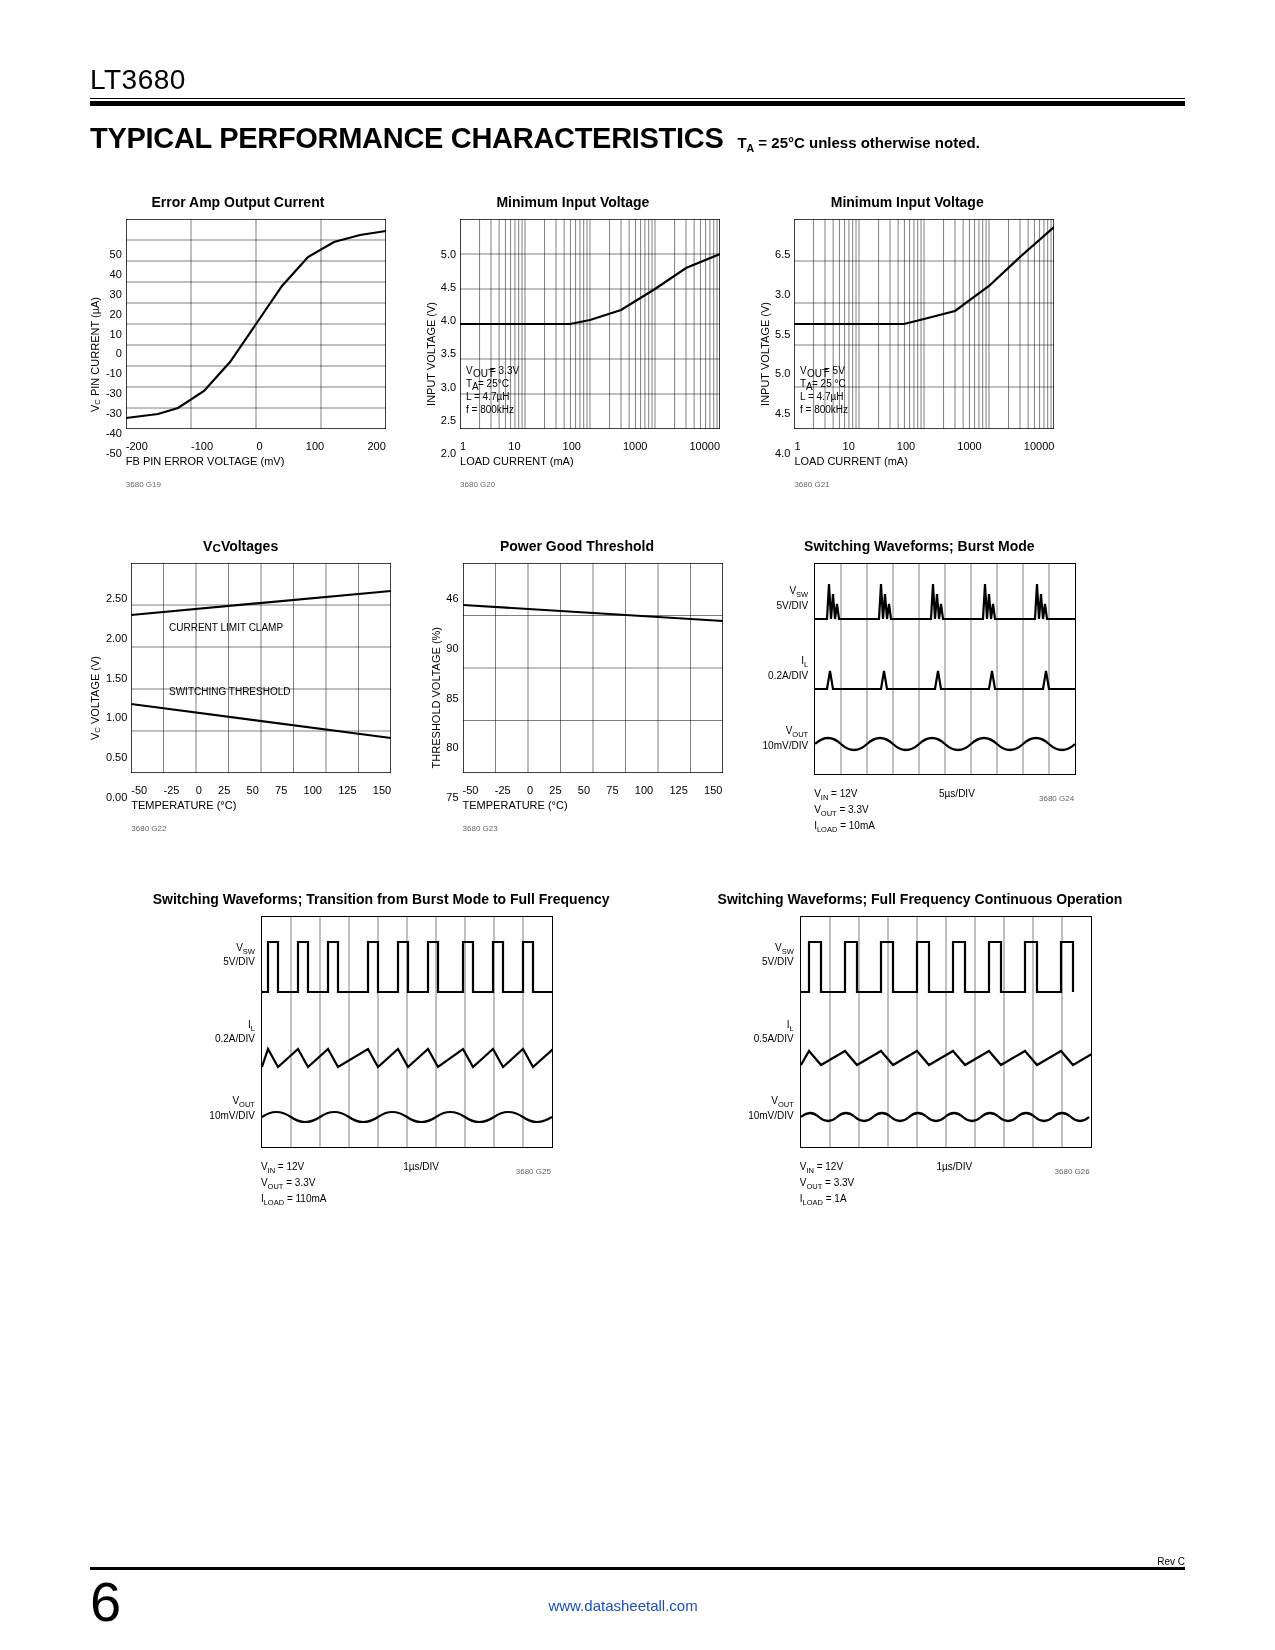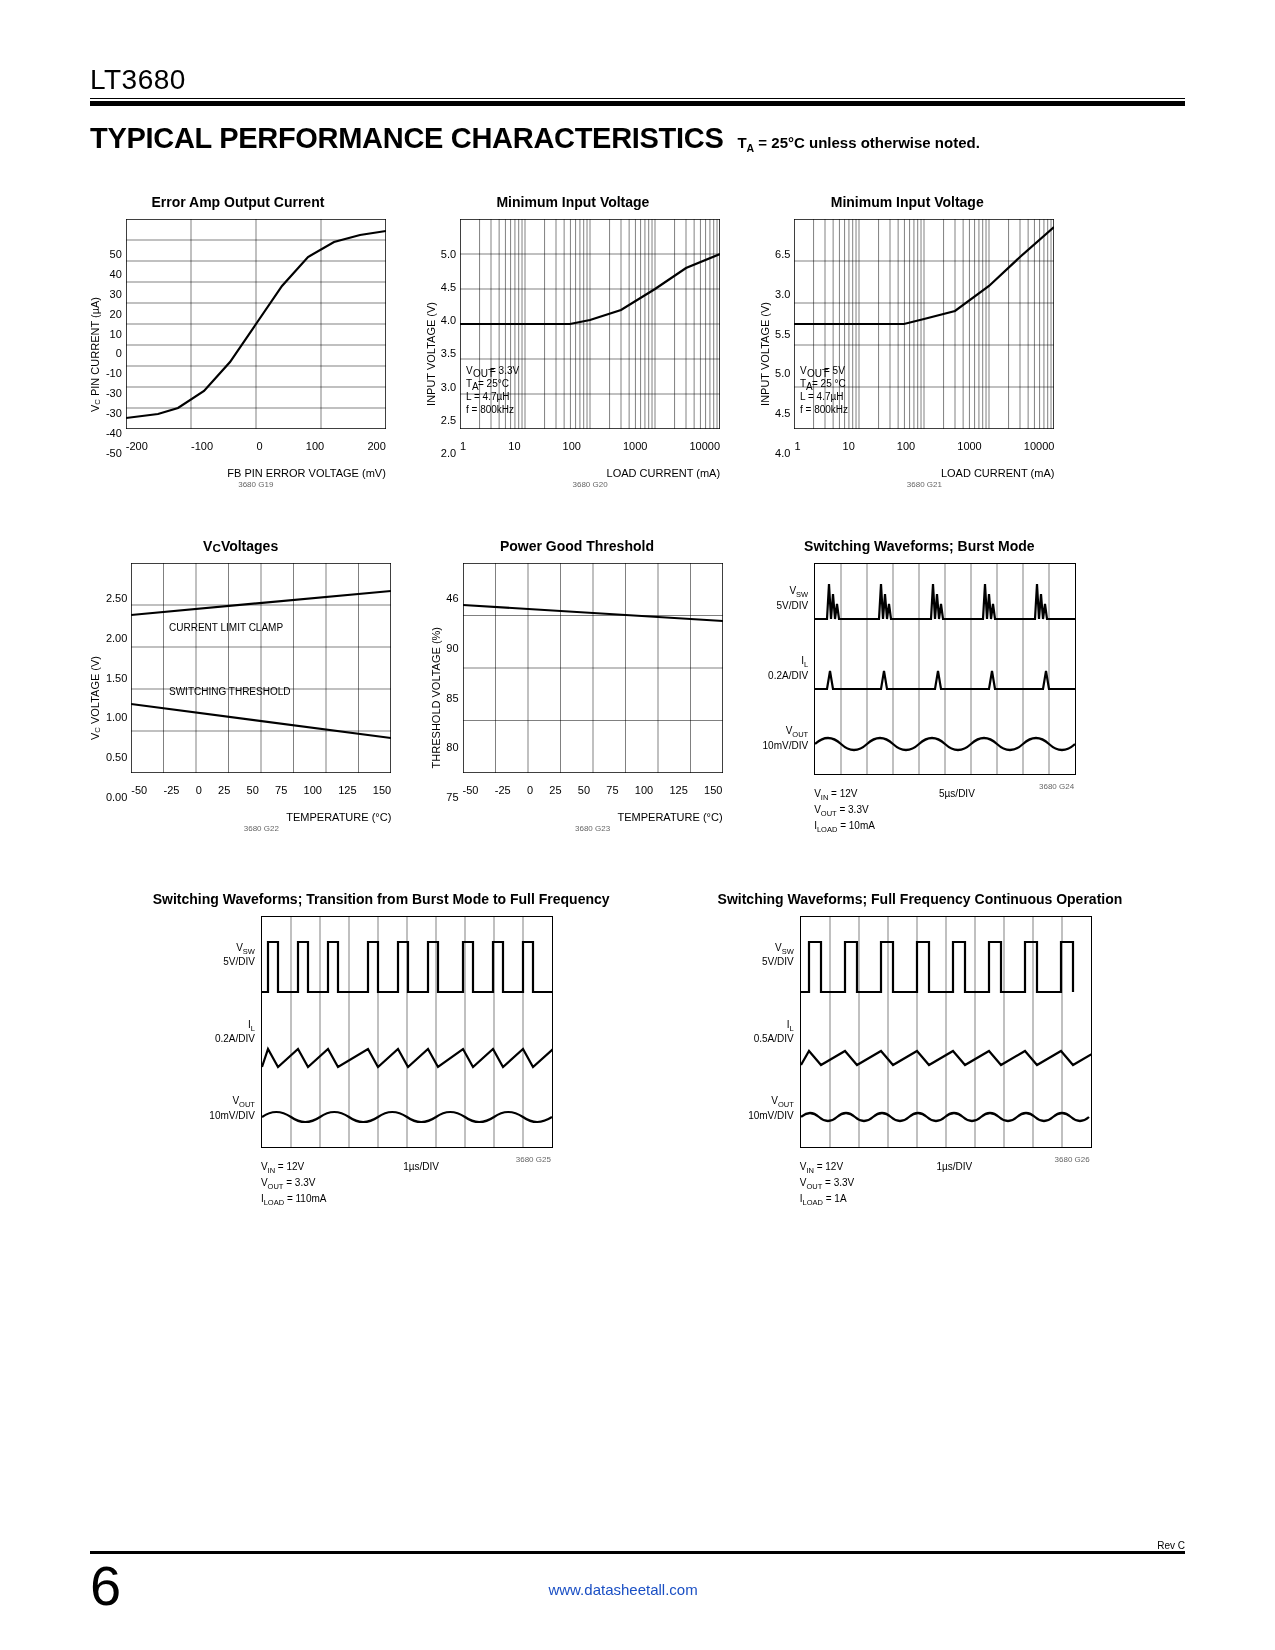--- a/index.html
+++ b/index.html
@@ -14,32 +14,32 @@
   .grid3{display:flex;gap:40px;margin-bottom:36px}
   .grid2{display:flex;gap:108px;justify-content:center;margin-bottom:36px}
   .chart{display:flex;flex-direction:column;align-items:center}
   .chart-title{font:700 14px/1.2 Helvetica,Arial,sans-serif;text-align:center;margin-bottom:8px;height:30px;display:flex;align-items:flex-end;justify-content:center}
   .axes{display:flex;align-items:center}
   .ylabel{writing-mode:vertical-rl;transform:rotate(180deg);font:400 11px/1 Helvetica,Arial,sans-serif;margin-right:4px;text-align:center}
   .ylabel sub{font-size:0.7em}
   .plotcol{display:flex;flex-direction:column}
   .ticksY{display:flex;flex-direction:column;justify-content:space-between;align-items:flex-end;font:400 11px/1 Helvetica,Arial,sans-serif;margin-right:4px}
   .ticksX{display:flex;justify-content:space-between;font:400 11px/1 Helvetica,Arial,sans-serif;margin-top:12px}
-  .xlabel{font:400 11px/1 Helvetica,Arial,sans-serif;text-align:right;margin-top:16px}
-  .fid{font:400 8px/1 Helvetica,Arial,sans-serif;text-align:center;margin-top:2px;color:#666}
+  .xlabel{font:400 11px/1 Helvetica,Arial,sans-serif;text-align:left;margin-top:4px}
+  .fid{font:400 8px/1 Helvetica,Arial,sans-serif;text-align:left;margin-top:14px;color:#666}
   .conds{font:400 10px/1.3 Helvetica,Arial,sans-serif;margin-top:6px}
   .conds sub{font-size:0.75em}
   svg{display:block}
   .grid-lines line{stroke:#000;stroke-width:0.5}
   .grid-lines rect{stroke:#000;stroke-width:1.5;fill:none}
   .curve{stroke:#000;stroke-width:2.2;fill:none}
   .scope-lab{font:400 10px/1.1 Helvetica,Arial,sans-serif;text-align:right}
   .scope-lab sub{font-size:0.75em}
   .scope-box{border:1.5px solid #000}
-  .footer{position:absolute;bottom:36px;left:90px;right:90px}
+  .footer{position:absolute;bottom:20px;left:90px;right:90px}
   .foot-rule{border:none;border-top:3px solid #000;margin:0 0 4px 0}
   .pn{font:400 56px/1 Helvetica,Arial,sans-serif}
   .rev{font:400 10px/1 Helvetica,Arial,sans-serif;text-align:right}
   .url{text-align:center;color:#1a4fc4;font:400 15px/1 Helvetica,Arial,sans-serif}
   .inchart-txt{font:400 10px Helvetica,Arial,sans-serif}
 </style>
 </head>
 <body>
 
 <div class="page">

